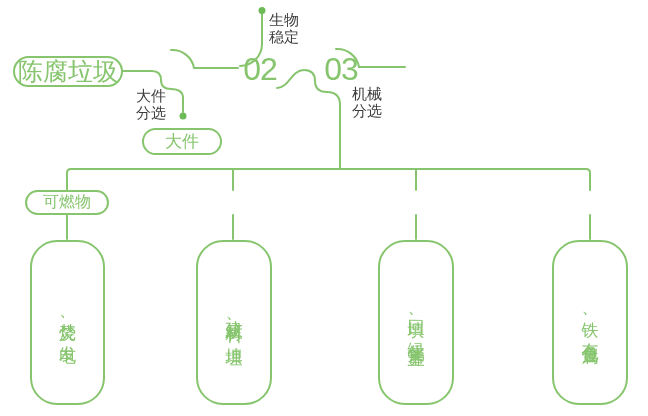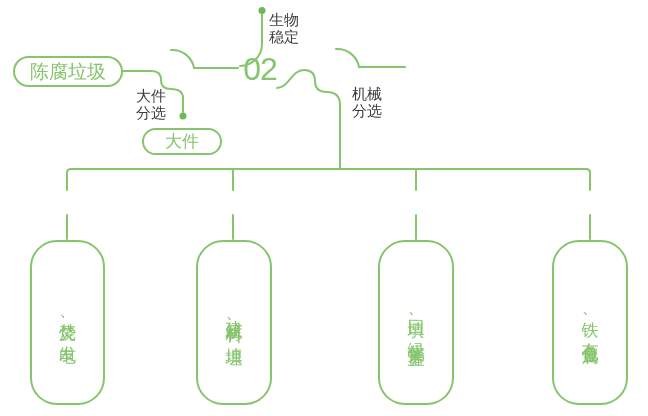--- a/index.html
+++ b/index.html
@@ -8,21 +8,21 @@
     font-family:"Liberation Sans","DejaVu Sans",sans-serif;overflow:hidden;
   }
   .wires{position:absolute;left:0;top:0;width:648px;height:416px;}
   .wire{fill:none;stroke:var(--green,#86C56D);stroke-width:2;stroke-linecap:round;}
   .dot{fill:var(--dotgreen,#6DBA58);stroke:none;}
   .pill{
     position:absolute;border:2px solid var(--green,#86C56D);border-radius:999px;
     color:var(--green,#86C56D);display:flex;align-items:center;justify-content:center;
     box-sizing:border-box;background:#fff;white-space:nowrap;
   }
-  .source-pill{left:13px;top:56px;width:110px;height:31px;font-size:19px;}
+  .source-pill{left:13px;top:56px;width:110px;height:31px;font-size:25px;}
   .bulky-pill{left:142px;top:128px;width:80px;height:27px;font-size:17px;}
   .row-pill{top:190px;height:25px;font-size:16px;}
   .pill-s0{left:25px;width:84px;}
   .pill-s1{left:187px;width:92px;}
   .pill-s2{left:376px;width:80px;}
   .pill-s3{left:546px;width:88px;}
   .stepnum{
     position:absolute;top:52px;width:46px;text-align:center;
     color:var(--green,#86C56D);font-size:32px;line-height:34px;font-weight:300;
     letter-spacing:-1px;
@@ -78,38 +78,42 @@
     <path class="wire" d="M 233 215 V 239"></path>
     <path class="wire" d="M 416 215 V 239"></path>
     <path class="wire" d="M 590 215 V 239"></path>
   </svg>
 
   <div class="pill source-pill">
     <span>陈腐垃圾</span>
   </div>
 
   <div class="stepnum num-2">02</div>
+  <div class="stepnum num-3">03</div>
 
   <div class="note note-bulky">
     <div>大件</div>
     <div>分选</div>
   </div>
   <div class="note note-bio">
     <div>生物</div>
     <div>稳定</div>
   </div>
   <div class="note note-mech">
     <div>机械</div>
     <div>分选</div>
   </div>
 
   <div class="pill bulky-pill">
     <span>大件</span>
   </div>
 
+  <div class="pill row-pill pill-s0">
+    <span>可燃物</span>
+  </div>
 
   <div class="outbox box-s0">
     <span class="vtext">焚烧、发电</span>
   </div>
   <div class="outbox box-s1">
     <span class="vtext">建筑材料、填埋</span>
   </div>
   <div class="outbox box-s2">
     <span class="vtext">回填、绿化营养土</span>
   </div>

